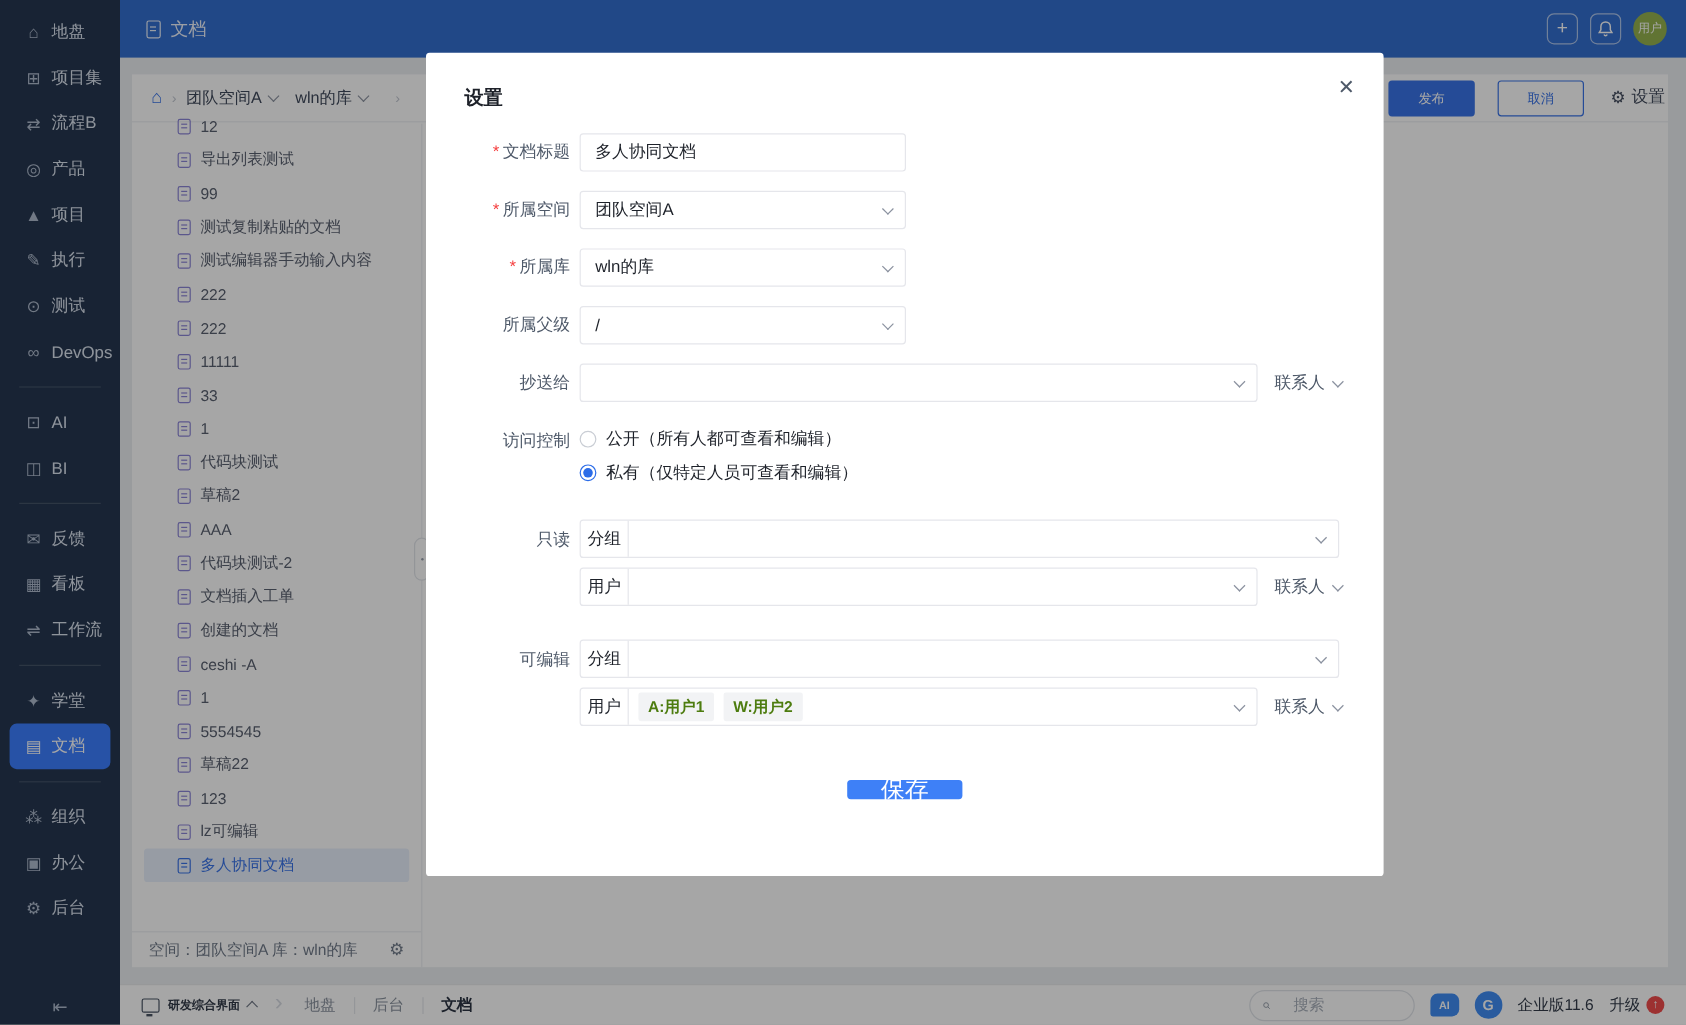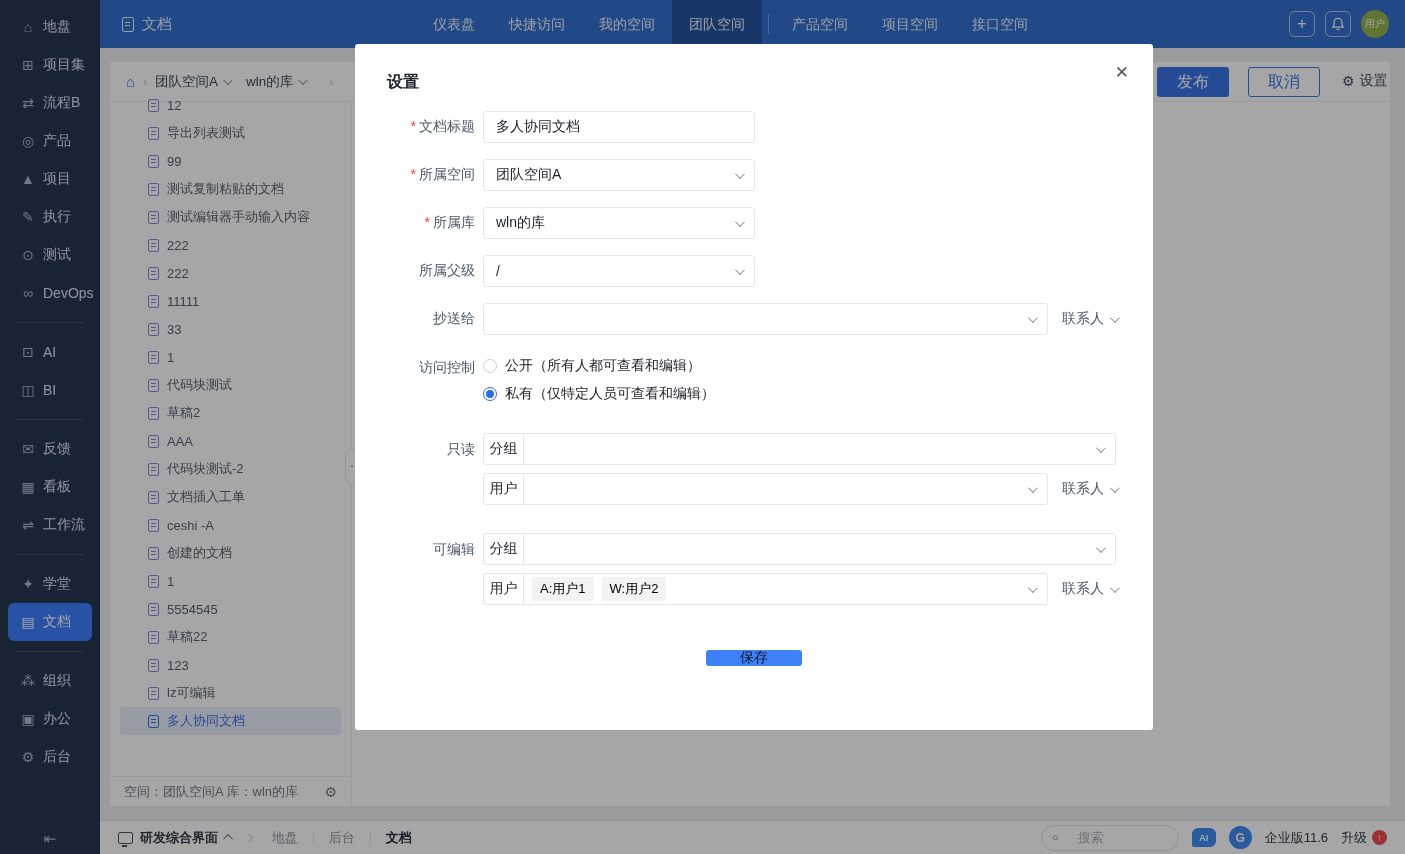--- a/index.html
+++ b/index.html
@@ -28,21 +28,21 @@
   .t-sq { width:26px; height:26px; border:1px solid rgba(255,255,255,.6); border-radius:6px; color:#fff; display:flex; align-items:center; justify-content:center; font-size:16px; cursor:pointer; }
   .t-avatar { width:28px; height:28px; border-radius:50%; background:#95b34f; color:#fff; font-size:10px; display:flex; align-items:center; justify-content:center; cursor:pointer; }
 
   
   .sheet { position:absolute; left:110px; top:62px; width:1280px; height:744px; background:#ffffff; }
   .crumbbar { height:40px; border-bottom:1px solid #edeff2; display:flex; align-items:center; padding:0 16px; position:relative; }
   .crumb-home { color:#3a74e8; font-size:15px; cursor:pointer; }
   .crumb-sep { color:#c2c7d1; font-size:12px; margin:0 8px; }
   .crumb-item { display:flex; align-items:center; gap:5px; color:#404a5c; font-size:13.5px; cursor:pointer; }
   .chev { width:7px; height:7px; border-right:1.5px solid #8a919f; border-bottom:1.5px solid #8a919f; transform:rotate(45deg) translateY(-2px); display:inline-block; }
-  .btn { height:30px; border-radius:3px; font-size:16px; display:flex; align-items:center; justify-content:center; cursor:pointer; }
+  .btn { height:30px; border-radius:3px; font-size:11px; display:flex; align-items:center; justify-content:center; cursor:pointer; }
   .btn-publish { position:absolute; left:1047px; top:5px; width:72px; background:#3a74e8; color:#fff; }
   .btn-cancel  { position:absolute; left:1138px; top:5px; width:72px; background:#fff; color:#3a74e8; border:1px solid #3a74e8; }
   .crumb-settings { position:absolute; left:1232px; top:10px; display:flex; align-items:center; gap:5px; color:#434c5e; font-size:14px; cursor:pointer; }
 
   
   .panel { position:absolute; left:0; top:41px; width:242px; height:703px; border-right:1px solid #edeff2; }
   .doclist { overflow:hidden; height:673px; margin-top:-12px; padding-top:0; }
   .doc-item { display:flex; align-items:center; height:28px; margin:0 10px; padding-left:28px; font-size:13px; color:#5a6170; border-radius:3px; cursor:pointer; white-space:nowrap; }
   .doc-item.active { background:#e9f0fc; color:#3a74e8; }
   .doc-ico { width:11px; height:13px; border:1.3px solid #8d86d8; border-radius:2px; margin-right:8px; position:relative; flex:0 0 11px; }
@@ -51,21 +51,21 @@
   .doc-item.active .doc-ico:after { background:#3a74e8; box-shadow:0 3px 0 #3a74e8; }
   .panel-foot { position:absolute; bottom:0; left:0; width:100%; height:30px; border-top:1px solid #edeff2; display:flex; align-items:center; justify-content:space-between; padding:0 14px; color:#717b8a; font-size:13px; }
   .gear { font-size:14px; color:#717b8a; cursor:pointer; }
   .panel-handle { position:absolute; right:-7px; top:345px; width:13px; height:36px; background:#fff; border:1px solid #e2e5ea; border-radius:7px; z-index:2; cursor:pointer; }
   .panel-handle:after { content:""; position:absolute; left:5px; top:16px; width:2px; height:2px; background:#98a0ad; border-radius:50%; }
 
   
   .taskbar { position:absolute; left:100px; top:820px; width:1305px; height:34px; background:#fff; border-top:1px solid #e8eaec; display:flex; align-items:center; padding:0 18px; }
   .tb-monitor { width:15px; height:12px; border:1.4px solid #4b5565; border-radius:2px; position:relative; margin-right:7px; }
   .tb-monitor:after { content:""; position:absolute; left:3px; bottom:-4px; width:5px; height:2px; background:#4b5565; }
-  .tb-app { display:flex; align-items:center; color:#333b49; font-size:13px; font-weight:bold; cursor:pointer; }
+  .tb-app { display:flex; align-items:center; color:#333b49; font-size:10px; font-weight:bold; cursor:pointer; }
   .chev-up { width:7px; height:7px; border-right:1.5px solid #6e7684; border-bottom:1.5px solid #6e7684; transform:rotate(-135deg) translateY(-2px); display:inline-block; margin-left:8px; }
   .tb-arrow { color:#d7dbe2; font-size:20px; margin:0 18px 2px 14px; font-weight:normal; }
   .tb-link { color:#8a929e; font-size:13px; cursor:pointer; }
   .tb-link.active { color:#2b3442; font-weight:bold; }
   .tb-bar { width:1px; height:14px; background:#e3e6ec; margin:0 15px; }
   .tb-right { margin-left:auto; display:flex; align-items:center; gap:13px; }
   .tb-search { width:138px; height:26px; border:1px solid #e0e4e9; border-radius:13px; display:flex; align-items:center; padding:0 10px; gap:19px; }
   .tb-search input { border:none; outline:none; width:90px; font-size:13px; color:#333; background:transparent; font-family:inherit; }
   .tb-search input::placeholder { color:#a8afba; }
   .ai-bubble { width:24px; height:19px; background:#3f8cf3; border-radius:6px 6px 6px 2px; color:#fff; font-size:9px; font-weight:bold; display:flex; align-items:center; justify-content:center; cursor:pointer; }
@@ -85,22 +85,22 @@
   .ctl .chev { position:absolute; right:12px; }
   .ctl-input { padding-left:12px; }
   .sel { padding-left:12px; cursor:pointer; }
   .prefix { width:40px; align-self:stretch; border-right:1px solid #e5e6eb; display:flex; align-items:center; justify-content:center; color:#1d2129; font-size:14px; flex:0 0 40px; }
   .contact { position:absolute; width:66px; height:32px; display:flex; align-items:center; gap:6px; font-size:14px; color:#4e5969; cursor:pointer; padding-left:8px; }
   .radio-row { position:absolute; left:128px; height:20px; display:flex; align-items:center; gap:8px; font-size:14px; color:#1d2129; cursor:pointer; }
   .radio { width:14px; height:14px; border:1px solid #c9cdd4; border-radius:50%; position:relative; background:#fff; flex:0 0 14px; }
   .radio-row.checked .radio { border-color:#2b6ce8; }
   .radio-row.checked .radio:after { content:""; position:absolute; left:2px; top:2px; width:8px; height:8px; border-radius:50%; background:#2b6ce8; }
   .tags { display:flex; align-items:center; gap:8px; margin-left:8px; }
-  .tag { background:#f2f3f5; border-radius:2px; padding:3px 8px; font-size:13px; color:#000000; cursor:pointer; }
-  .btn-save { position:absolute; left:351px; top:606px; width:96px; height:16px; background:#3e80f7; color:#0f172a; border-radius:3px; font-size:14px; display:flex; align-items:center; justify-content:center; cursor:pointer; }
+  .tag { background:#f2f3f5; border-radius:2px; padding:3px 8px; font-size:13px; color:#4d7c0f; cursor:pointer;font-weight:bold; }
+  .btn-save { position:absolute; left:351px; top:606px; width:96px; height:16px; background:#3e80f7; color:#ffffff; border-radius:3px; font-size:20px; display:flex; align-items:center; justify-content:center; cursor:pointer; }
 </style>
 </head>
 <body>
 
 <aside class="sidebar">
   <div>
 
   <div class="side-item">
         <span class="ico">⌂</span>
         <span>地盘</span>
@@ -179,45 +179,20 @@
       </div>
     </div>
   <div class="collapse">⇤</div>
 </aside>
 
 <header class="topbar">
   <div class="t-logo">
     <span class="t-doc-ico"></span>
     <span>文档</span>
   </div>
-  <nav class="t-menu">
-
-  <div class="t-item">
-        <span>仪表盘</span>
-      </div>
-      <div class="t-item">
-        <span>快捷访问</span>
-      </div>
-      <div class="t-item">
-        <span>我的空间</span>
-      </div>
-      <div class="t-item active">
-        <span>团队空间</span>
-      </div>
-      <div class="t-vdiv"></div>
-      <div class="t-item">
-        <span>产品空间</span>
-      </div>
-      <div class="t-item">
-        <span>项目空间</span>
-      </div>
-      <div class="t-item">
-        <span>接口空间</span>
-      </div>
-    </nav>
   <div class="t-right">
     <div class="t-sq">
         <span>+</span>
       </div>
     <div class="t-sq">
       <svg width="14" height="14" viewBox="0 0 16 16">
           <path d="M8 1.5c-2.8 0-4.5 2-4.5 4.5v3L2 11.5h12L12.5 9V6C12.5 3.5 10.8 1.5 8 1.5z" fill="none" stroke="#fff" stroke-width="1.4"></path>
           <path d="M6.5 13.5a1.6 1.6 0 0 0 3 0" fill="none" stroke="#fff" stroke-width="1.4"></path>
         </svg>
     </div>
@@ -313,25 +288,25 @@
         <div class="doc-item">
           <span class="doc-ico"></span>
           <span>代码块测试-2</span>
         </div>
         <div class="doc-item">
           <span class="doc-ico"></span>
           <span>文档插入工单</span>
         </div>
         <div class="doc-item">
           <span class="doc-ico"></span>
+          <span>创建的文档</span>
+        </div>
+        <div class="doc-item">
+          <span class="doc-ico"></span>
           <span>ceshi -A</span>
-        </div>
-        <div class="doc-item">
-          <span class="doc-ico"></span>
-          <span>创建的文档</span>
         </div>
         <div class="doc-item">
           <span class="doc-ico"></span>
           <span>1</span>
         </div>
         <div class="doc-item">
           <span class="doc-ico"></span>
           <span>5554545</span>
         </div>
         <div class="doc-item">

